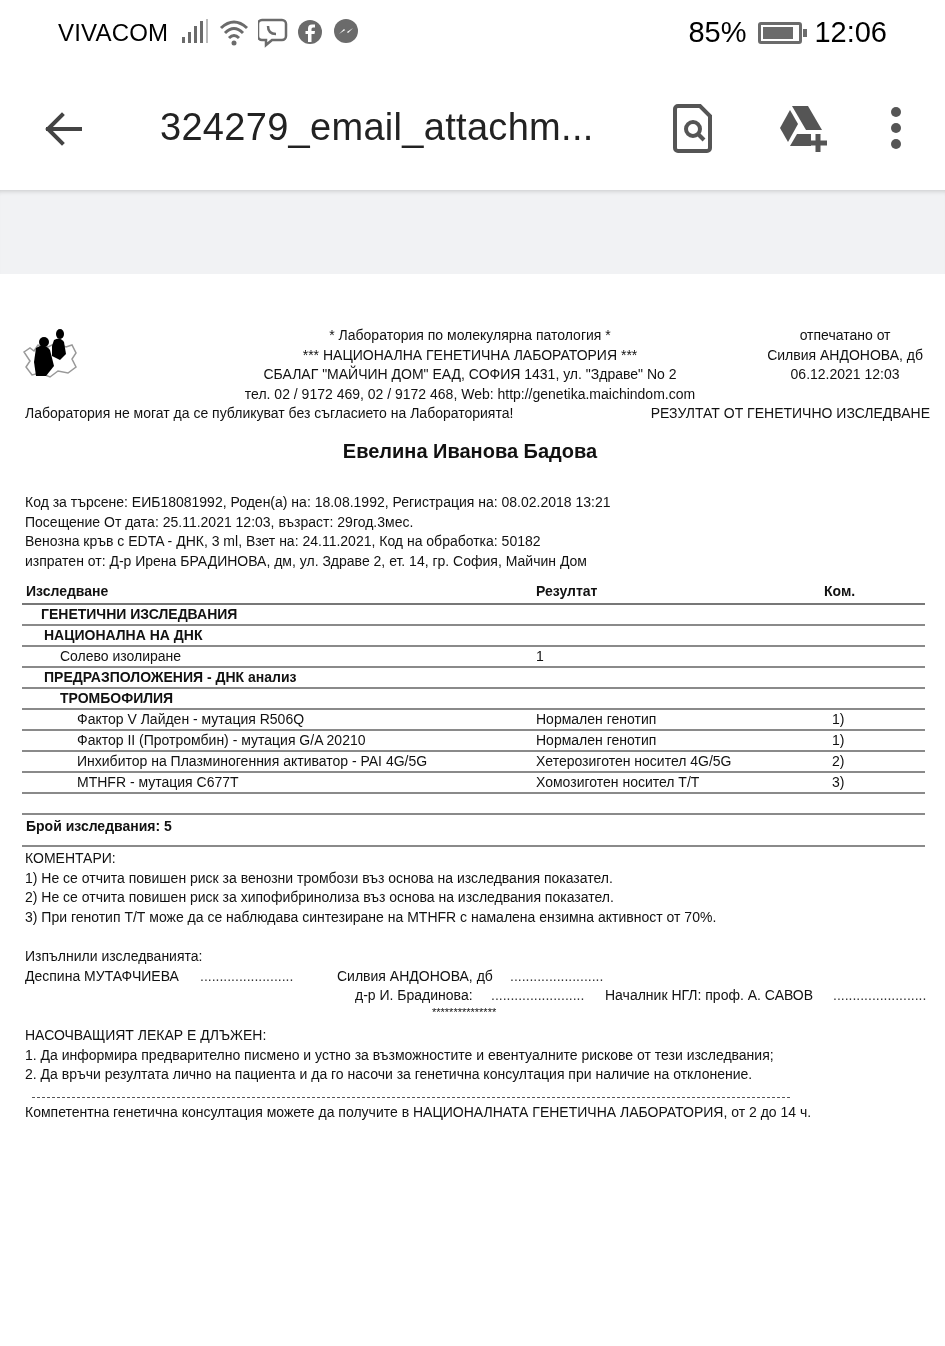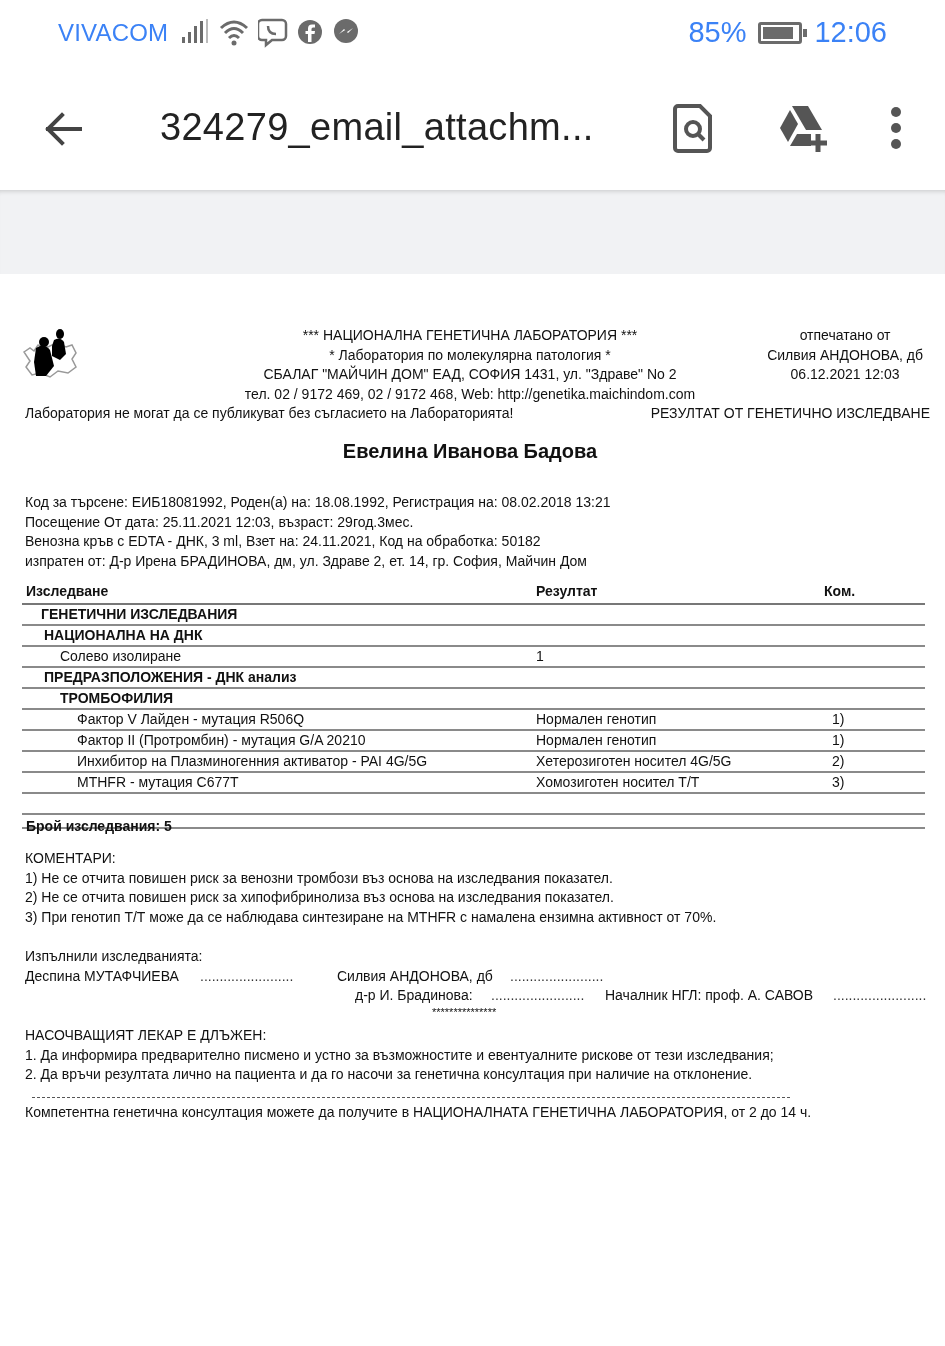--- a/index.html
+++ b/index.html
@@ -1,20 +1,20 @@
 <!DOCTYPE html>
 <html><head>
 <meta charset="utf-8">
 <style>
   * { box-sizing: border-box; margin: 0; padding: 0; }
   html, body { width: 945px; height: 1346px; background: #ffffff; overflow: hidden; }
   body { font-family: "Liberation Sans", sans-serif; color: #111; position: relative; }
 
   
-  .statusbar { position: absolute; top: 0; left: 0; width: 945px; height: 68px; background: #fff; color: #3b82f6; }
+  .statusbar { position: absolute; top: 0; left: 0; width: 945px; height: 68px; background: #fff; color: #000000; }
   .sb-carrier { position: absolute; left: 58px; top: 19px; font-size: 24px; letter-spacing: 0.2px; }
   .sb-icons { position: absolute; left: 180px; top: 16px; display: flex; align-items: center; gap: 8px; }
   .sb-right { position: absolute; right: 58px; top: 16px; display: flex; align-items: center; gap: 12px; font-size: 29px; }
   .battery { width: 44px; height: 22px; border: 3px solid #6b6b6b; border-radius: 3px; position: relative; }
   .battery::before { content: ""; position: absolute; left: 2px; top: 2px; bottom: 2px; width: 30px; background: #6b6b6b; }
   .battery::after { content: ""; position: absolute; right: -8px; top: 4px; width: 4px; height: 8px; background: #6b6b6b; }
 
   
   .appbar { position: absolute; top: 68px; left: 0; width: 945px; height: 122px; background: #fff; }
   .back-btn { position: absolute; left: 38px; top: 36px; width: 50px; height: 50px; cursor: pointer; }
@@ -42,21 +42,21 @@
   .c1 { position: absolute; left: 4px; }
   .c2 { position: absolute; left: 514px; }
   .c3 { position: absolute; left: 810px; }
   .lvl0 { font-weight: bold; padding-left: 15px; }
   .lvl1 { font-weight: bold; padding-left: 18px; }
   .lvl2 { padding-left: 34px; }
   .lvl2b { font-weight: bold; padding-left: 34px; }
   .lvl3 { padding-left: 51px; }
   .th1 { left: 4px; } .th2 { left: 514px; } .th3 { left: 802px; }
 
-  .count { position: absolute; left: 22px; top: 539px; width: 903px; height: 16px; border-top: 2px solid #8a8a8a; border-bottom: 2px solid #8a8a8a; font-weight: bold; padding-left: 4px; line-height: 22px; }
+  .count { position: absolute; left: 22px; top: 539px; width: 903px; height: 34px; border-top: 2px solid #8a8a8a; border-bottom: 2px solid #8a8a8a; font-weight: bold; padding-left: 4px; line-height: 22px; }
   .comments { left: 25px; top: 575px; line-height: 19.5px; }
   .signers { left: 25px; top: 673px; line-height: 19.5px; }
   .dots { color: #333; letter-spacing: 0px; }
   .doctor { left: 25px; top: 752px; line-height: 19.5px; }
   .dashline { position: absolute; left: 32px; top: 823px; width: 758px; border-top: 1px dashed #555; }
   .footer { left: 25px; top: 830px; }
 </style>
 </head>
 <body>
 
@@ -132,22 +132,22 @@
 <div class="doc">
   <svg class="logo" viewBox="0 0 66 60">
     <path d="M6 28 l6 -4 l4 3 l4 -6 l10 2 l8 -4 l10 4 l6 -2 l4 8 l-4 6 l4 8 l-8 6 l-10 -2 l-8 6 l-10 -4 l-8 2 l-6 -8 l4 -6z" stroke="#999" stroke-width="1.5" fill="#fff"></path>
     <ellipse cx="26" cy="18" rx="5" ry="5" fill="#000"></ellipse>
     <path d="M18 24 q8 -6 14 2 l4 16 l-8 10 h-10 l-2 -14z" fill="#000"></path>
     <ellipse cx="42" cy="10" rx="4" ry="5" fill="#000"></ellipse>
     <path d="M36 16 q6 -4 10 2 l2 12 l-6 6 l-8 -4 l0 -10z" fill="#000"></path>
   </svg>
 
   <div class="abs hdr-c" style="top:52px">
+    <div>* Лаборатория по молекулярна патология *</div>
     <div>*** НАЦИОНАЛНА ГЕНЕТИЧНА ЛАБОРАТОРИЯ ***</div>
-    <div>* Лаборатория по молекулярна патология *</div>
     <div>СБАЛАГ "МАЙЧИН ДОМ" ЕАД, СОФИЯ 1431, ул. "Здраве" No 2</div>
     <div>тел. 02 / 9172 469, 02 / 9172 468, Web: http://genetika.maichindom.com</div>
   </div>
   <div class="abs hdr-r" style="top:52px">
     <div>отпечатано от</div>
     <div>Силвия АНДОНОВА, дб</div>
     <div>06.12.2021 12:03</div>
   </div>
   <div class="abs" style="left:25px; top:131px">Лаборатория не могат да се публикуват без съгласието на Лабораторията!</div>
   <div class="abs" style="right:15px; top:131px">РЕЗУЛТАТ ОТ ГЕНЕТИЧНО ИЗСЛЕДВАНЕ</div>

